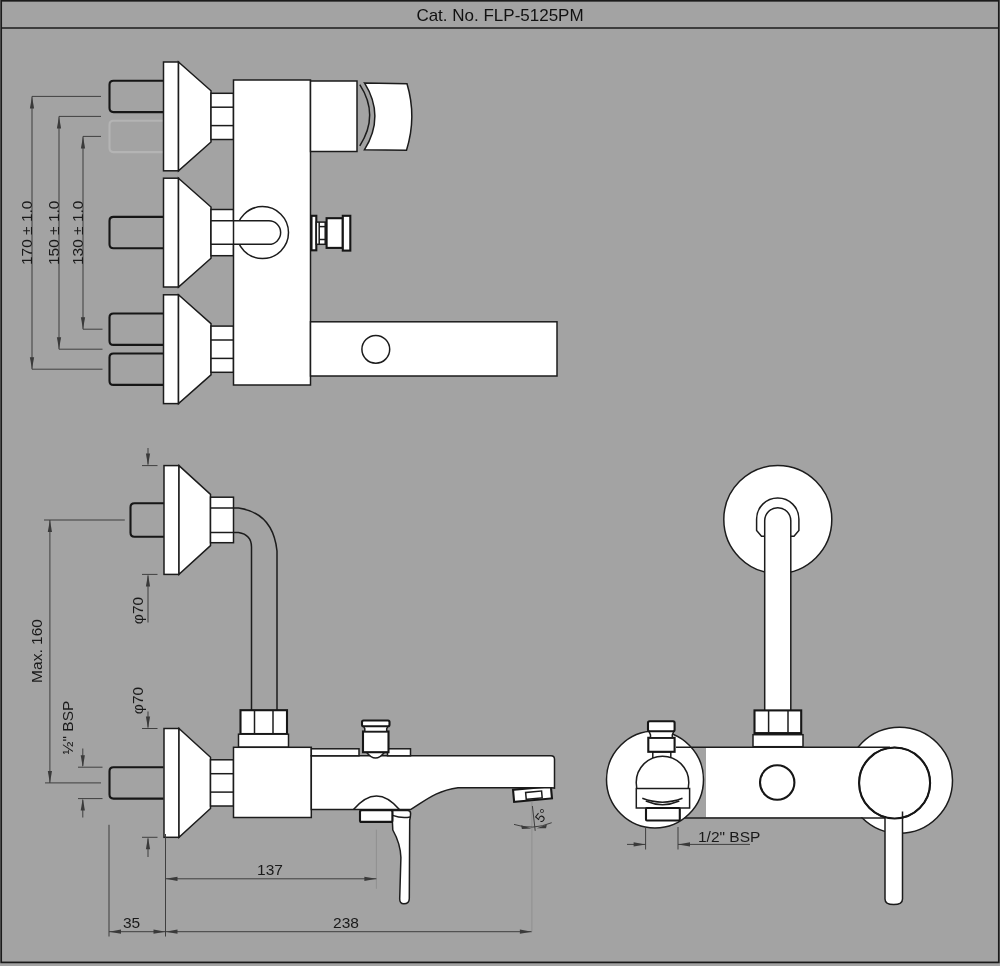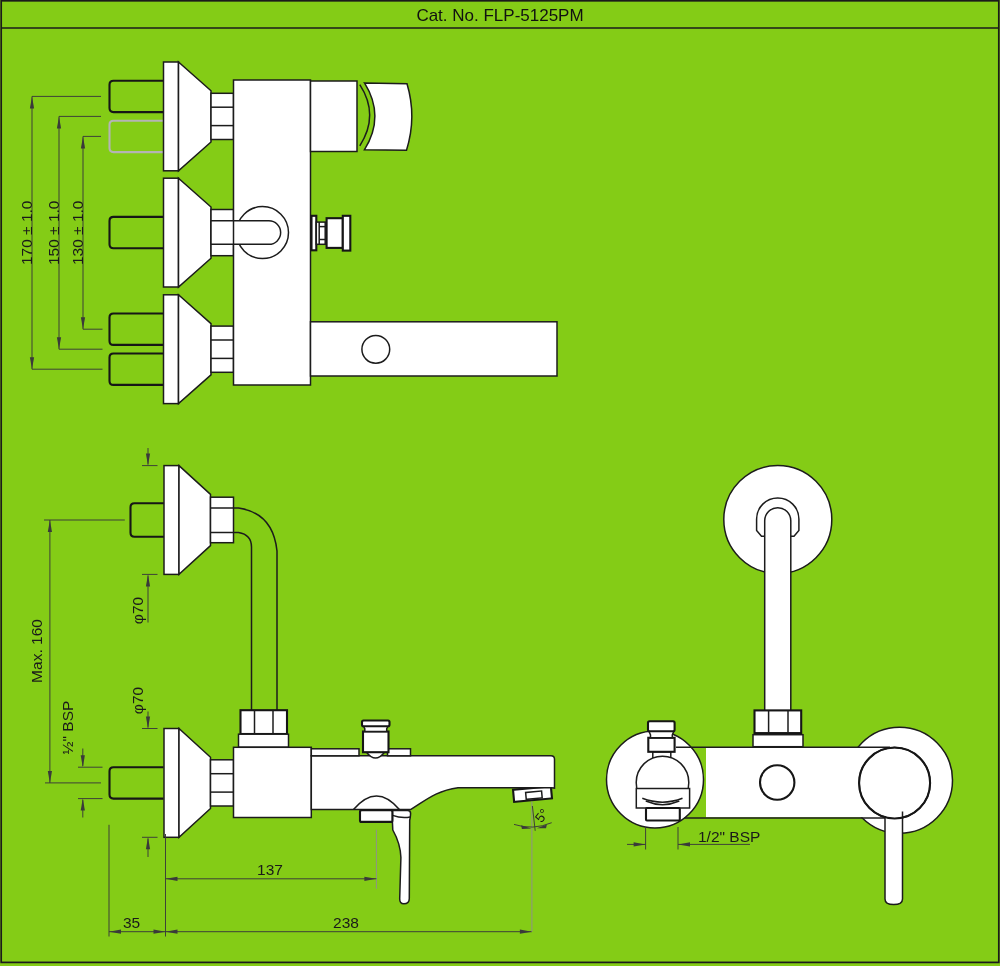--- a/index.html
+++ b/index.html
@@ -1,17 +1,17 @@
 <!DOCTYPE html>
 <html><head>
 <meta charset="utf-8">
 <style>
   html,body{margin:0;padding:0;background:#ffffff;}
   body{font-family:"Liberation Sans", sans-serif;}
-  .page{position:relative;width:1000px;height:966px;background:#84cc16;}
+  .page{position:relative;width:1000px;height:966px;background:#a3a3a3;}
   svg{display:block;}
   
   .thick{stroke:#161616;stroke-width:2.1;fill:none;}
   .thickf{stroke:#161616;stroke-width:2.1;fill:#fff;}
   .med{stroke:#1c1c1c;stroke-width:1.5;fill:none;}
   .medf{stroke:#1c1c1c;stroke-width:1.5;fill:#fff;}
   .fillonly{fill:#fff;stroke:none;}
   .thin{stroke:#3a3a3a;stroke-width:0.95;fill:none;}
   .grayth{stroke:#b4b4b4;stroke-width:2.1;fill:none;}
   .grayln{stroke:#8f8f8f;stroke-width:0.95;fill:none;}

